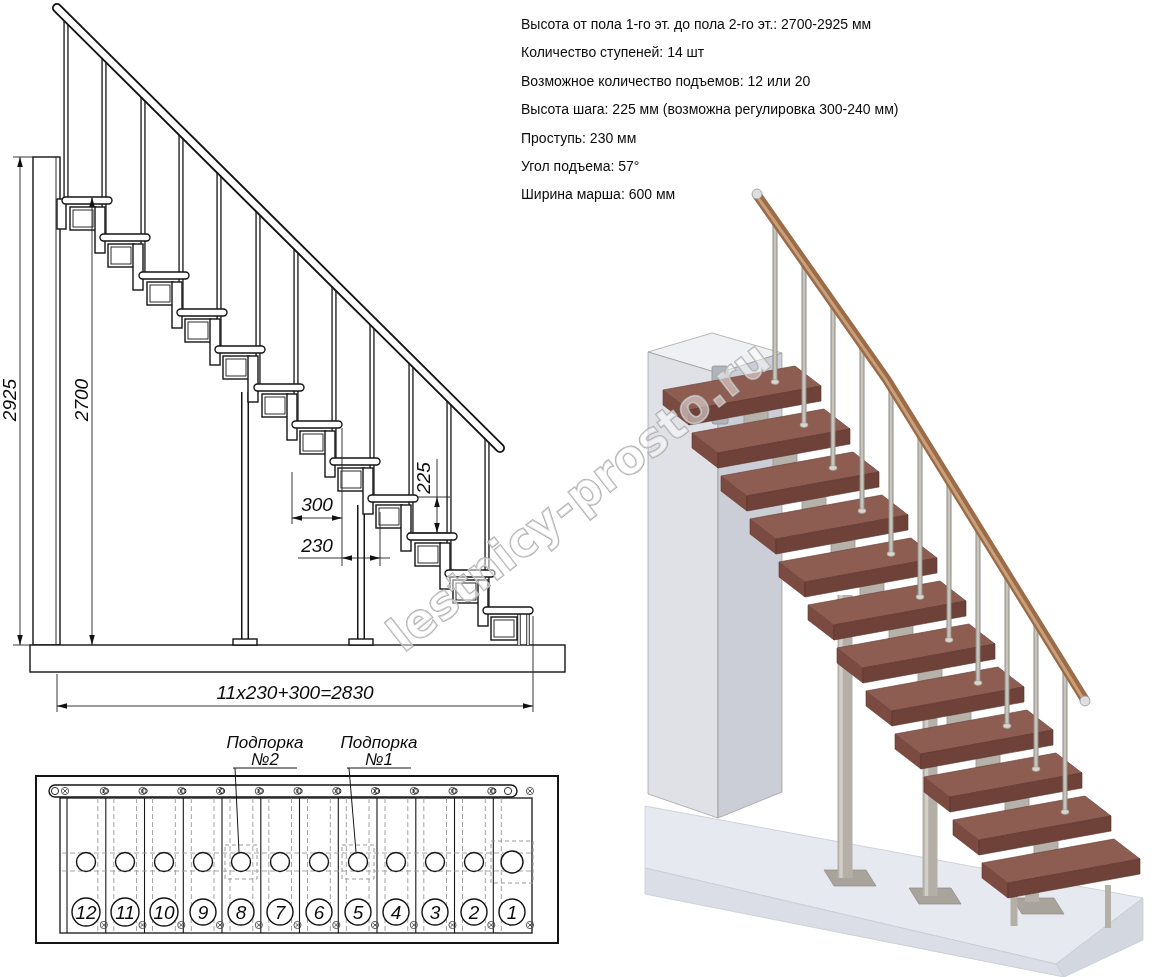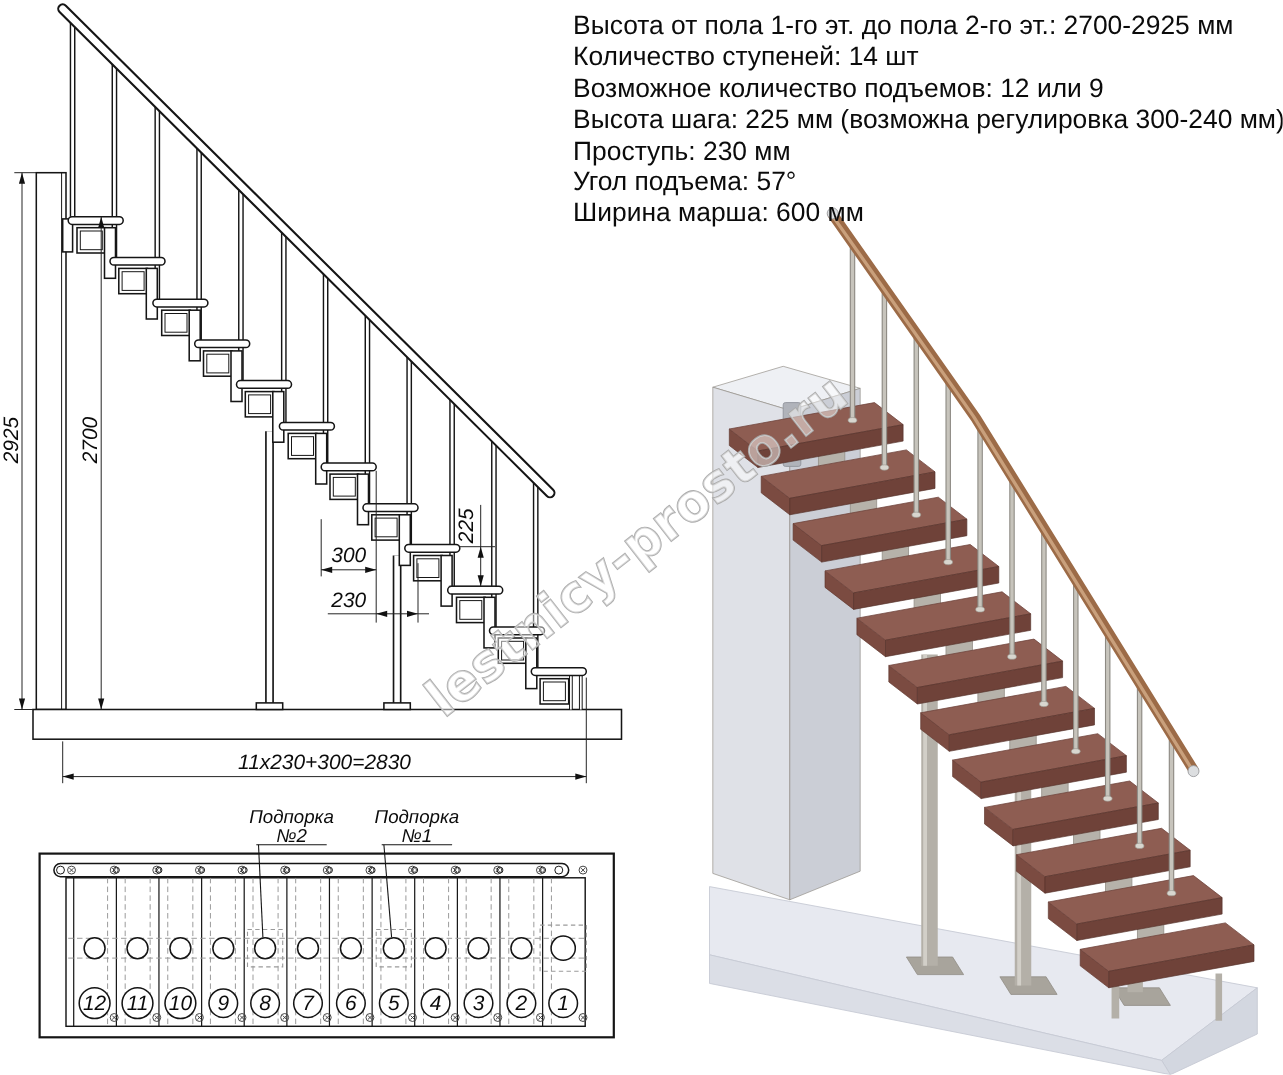--- a/index.html
+++ b/index.html
@@ -1,20 +1,20 @@
 <!DOCTYPE html>
 <html><head>
 <meta charset="utf-8">
 <style>
   html,body{margin:0;padding:0;background:#fff;}
   body{width:1166px;height:977px;position:relative;font-family:"Liberation Sans",sans-serif;overflow:hidden;}
   .abs{position:absolute;}
   
   #spec{left:521px;top:10px;width:620px;}
-  .spec-line{font-size:24px;line-height:28.4px;color:#0b0b0b;white-space:pre;}
+  .spec-line{font-size:14px;line-height:28.4px;color:#0b0b0b;white-space:pre;}
   
   .sh{fill:#fff;stroke:#151515;stroke-width:1.4;}
   .shn{fill:none;stroke:#151515;stroke-width:0.9;}
   .bko{stroke:#151515;stroke-width:5.2;fill:none;}
   .bkw{stroke:#fff;stroke-width:2.6;fill:none;}
   .cko{stroke:#151515;stroke-width:8;fill:none;}
   .ckw{stroke:#fff;stroke-width:5;fill:none;}
   .lgo{stroke:#151515;stroke-width:3.4;fill:none;}
   .lgw{stroke:#fff;stroke-width:1.6;fill:none;}
   .rlo{stroke:#151515;stroke-width:10;stroke-linecap:round;fill:none;}
@@ -503,18 +503,18 @@
     <text class="plant" x="379" y="748" text-anchor="middle">Подпорка</text>
     <text class="plant" x="379" y="765" text-anchor="middle">№1</text>
     <line class="pln" x1="347" y1="768" x2="411" y2="768" stroke-width="1"></line>
     <line class="pln" x1="349" y1="768" x2="356" y2="852" stroke-width="1"></line>
   </g>
 </svg>
 
 <div id="spec" class="abs" style="z-index:3">
   <div class="spec-line">Высота от пола 1-го эт. до пола 2-го эт.: 2700-2925 мм</div>
   <div class="spec-line">Количество ступеней: 14 шт</div>
-  <div class="spec-line">Возможное количество подъемов: 12 или 9</div>
+  <div class="spec-line">Возможное количество подъемов: 12 или 20</div>
   <div class="spec-line">Высота шага: 225 мм (возможна регулировка 300-240 мм)</div>
   <div class="spec-line">Проступь: 230 мм</div>
   <div class="spec-line">Угол подъема: 57°</div>
   <div class="spec-line">Ширина марша: 600 мм</div>
 </div>
 
 </body></html>

